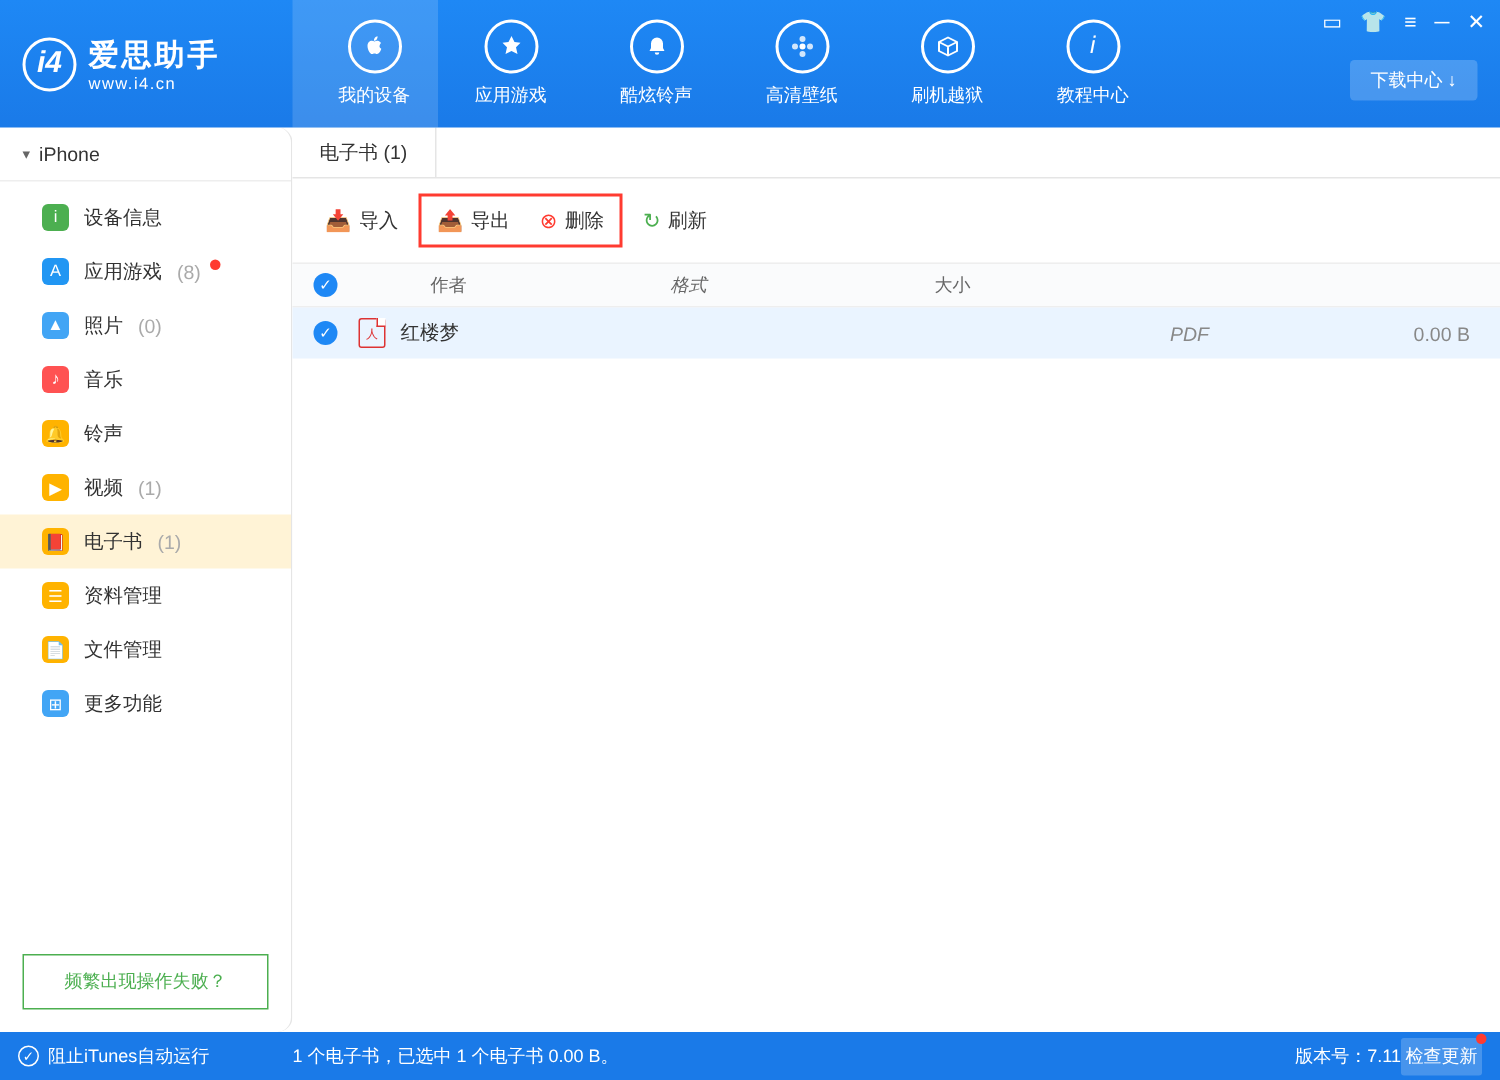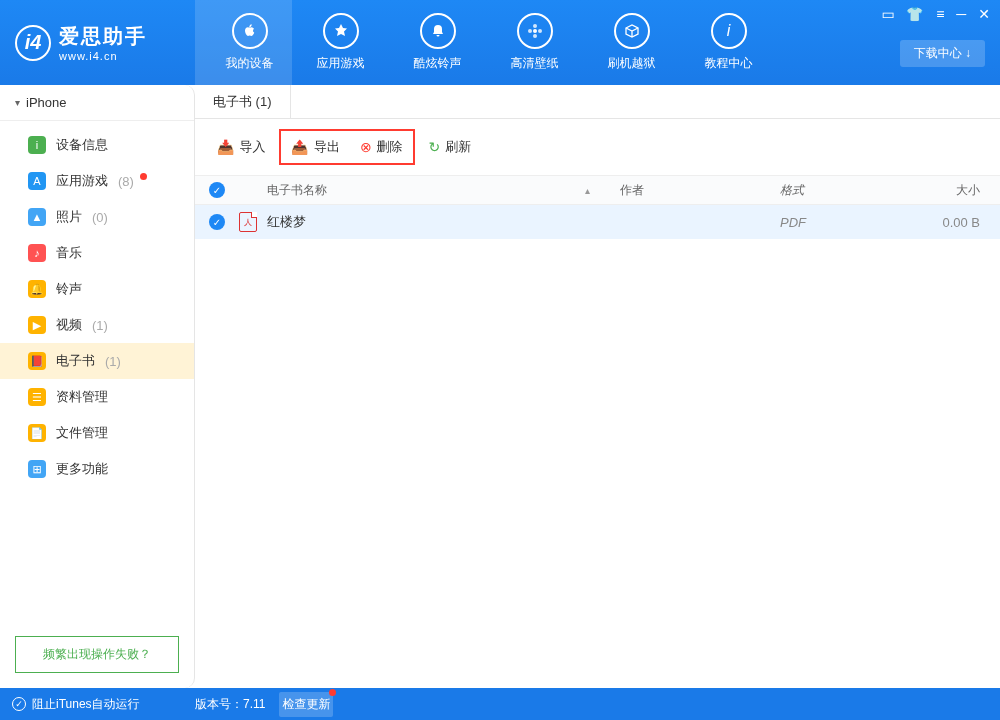--- a/index.html
+++ b/index.html
@@ -53,21 +53,21 @@
 .sort-ar { margin-left: auto; margin-right: 10px; color: #999; font-size: 10px; }
 
 .trow { height: 34px; display: flex; align-items: center; background: #eaf4ff; font-size: 13px; }
 .chk { width: 16px; height: 16px; border-radius: 50%; background: #1e88f5; color: #fff; display: flex; align-items: center; justify-content: center; font-size: 10px; }
 .pdf-ico { width: 18px; height: 20px; border: 1px solid #d33; border-radius: 2px; color: #d33; font-size: 8px; display: flex; align-items: center; justify-content: center; position: relative; }
 .pdf-ico::before { content:""; position:absolute; top:-1px; right:-1px; width:5px; height:5px; background:#fff; border-left:1px solid #d33; border-bottom:1px solid #d33; }
 
 .footer { height: 32px; background: #1a7ae8; color: #fff; display: flex; align-items: center; font-size: 12px; padding: 0 12px; }
 .ft-left { width: 183px; display: flex; align-items: center; gap: 6px; }
 .ft-mid { flex: 1; }
-.ft-ver { margin-right: 14px; }
+.ft-ver { }
 .ft-upd { background: rgba(255,255,255,0.2); padding: 4px 3px; border-radius: 2px; cursor: pointer; position: relative; }
 .ft-upd::after { content:""; position:absolute; top:-3px; right:-3px; width:7px; height:7px; background:#ff3b30; border-radius:50%; }
 .ck { width:14px; height:14px; border:1.5px solid #fff; border-radius:50%; display:flex; align-items:center; justify-content:center; font-size:9px; }
 
 svg { display: block; }
 </style>
 </head>
 <body>
 
 <div class="header">
@@ -218,24 +218,20 @@
       <div class="tbtn">
           <span class="ti" style="color:#4caf50">↻</span>
           <span>刷新</span>
         </div>
     </div>
     <div class="thead">
       <div class="col-chk">
           <div class="chk">✓</div>
         </div>
       <div class="col-ico"></div>
-      <div class="col-name">
-          <span>电子书名称</span>
-          <span class="sort-ar">▴</span>
-        </div>
       <div class="col-auth">作者</div>
       <div class="col-fmt">格式</div>
       <div class="col-size">大小</div>
     </div>
     <div id="rows">
         <div class="trow">
           <div class="col-chk">
             <div class="chk">✓</div>
           </div>
           <div class="col-ico">
@@ -248,15 +244,16 @@
         </div>
       </div>
   </div>
 </div>
 
 <div class="footer">
   <div class="ft-left">
       <span class="ck">✓</span>
       <span>阻止iTunes自动运行</span>
     </div>
+  <div class="ft-mid">1 个电子书，已选中 1 个电子书 0.00 B。</div>
   <div class="ft-ver"><span>版本号：</span><span>7.11</span></div>
   <div class="ft-upd">检查更新</div>
 </div>
 
 </body></html>

